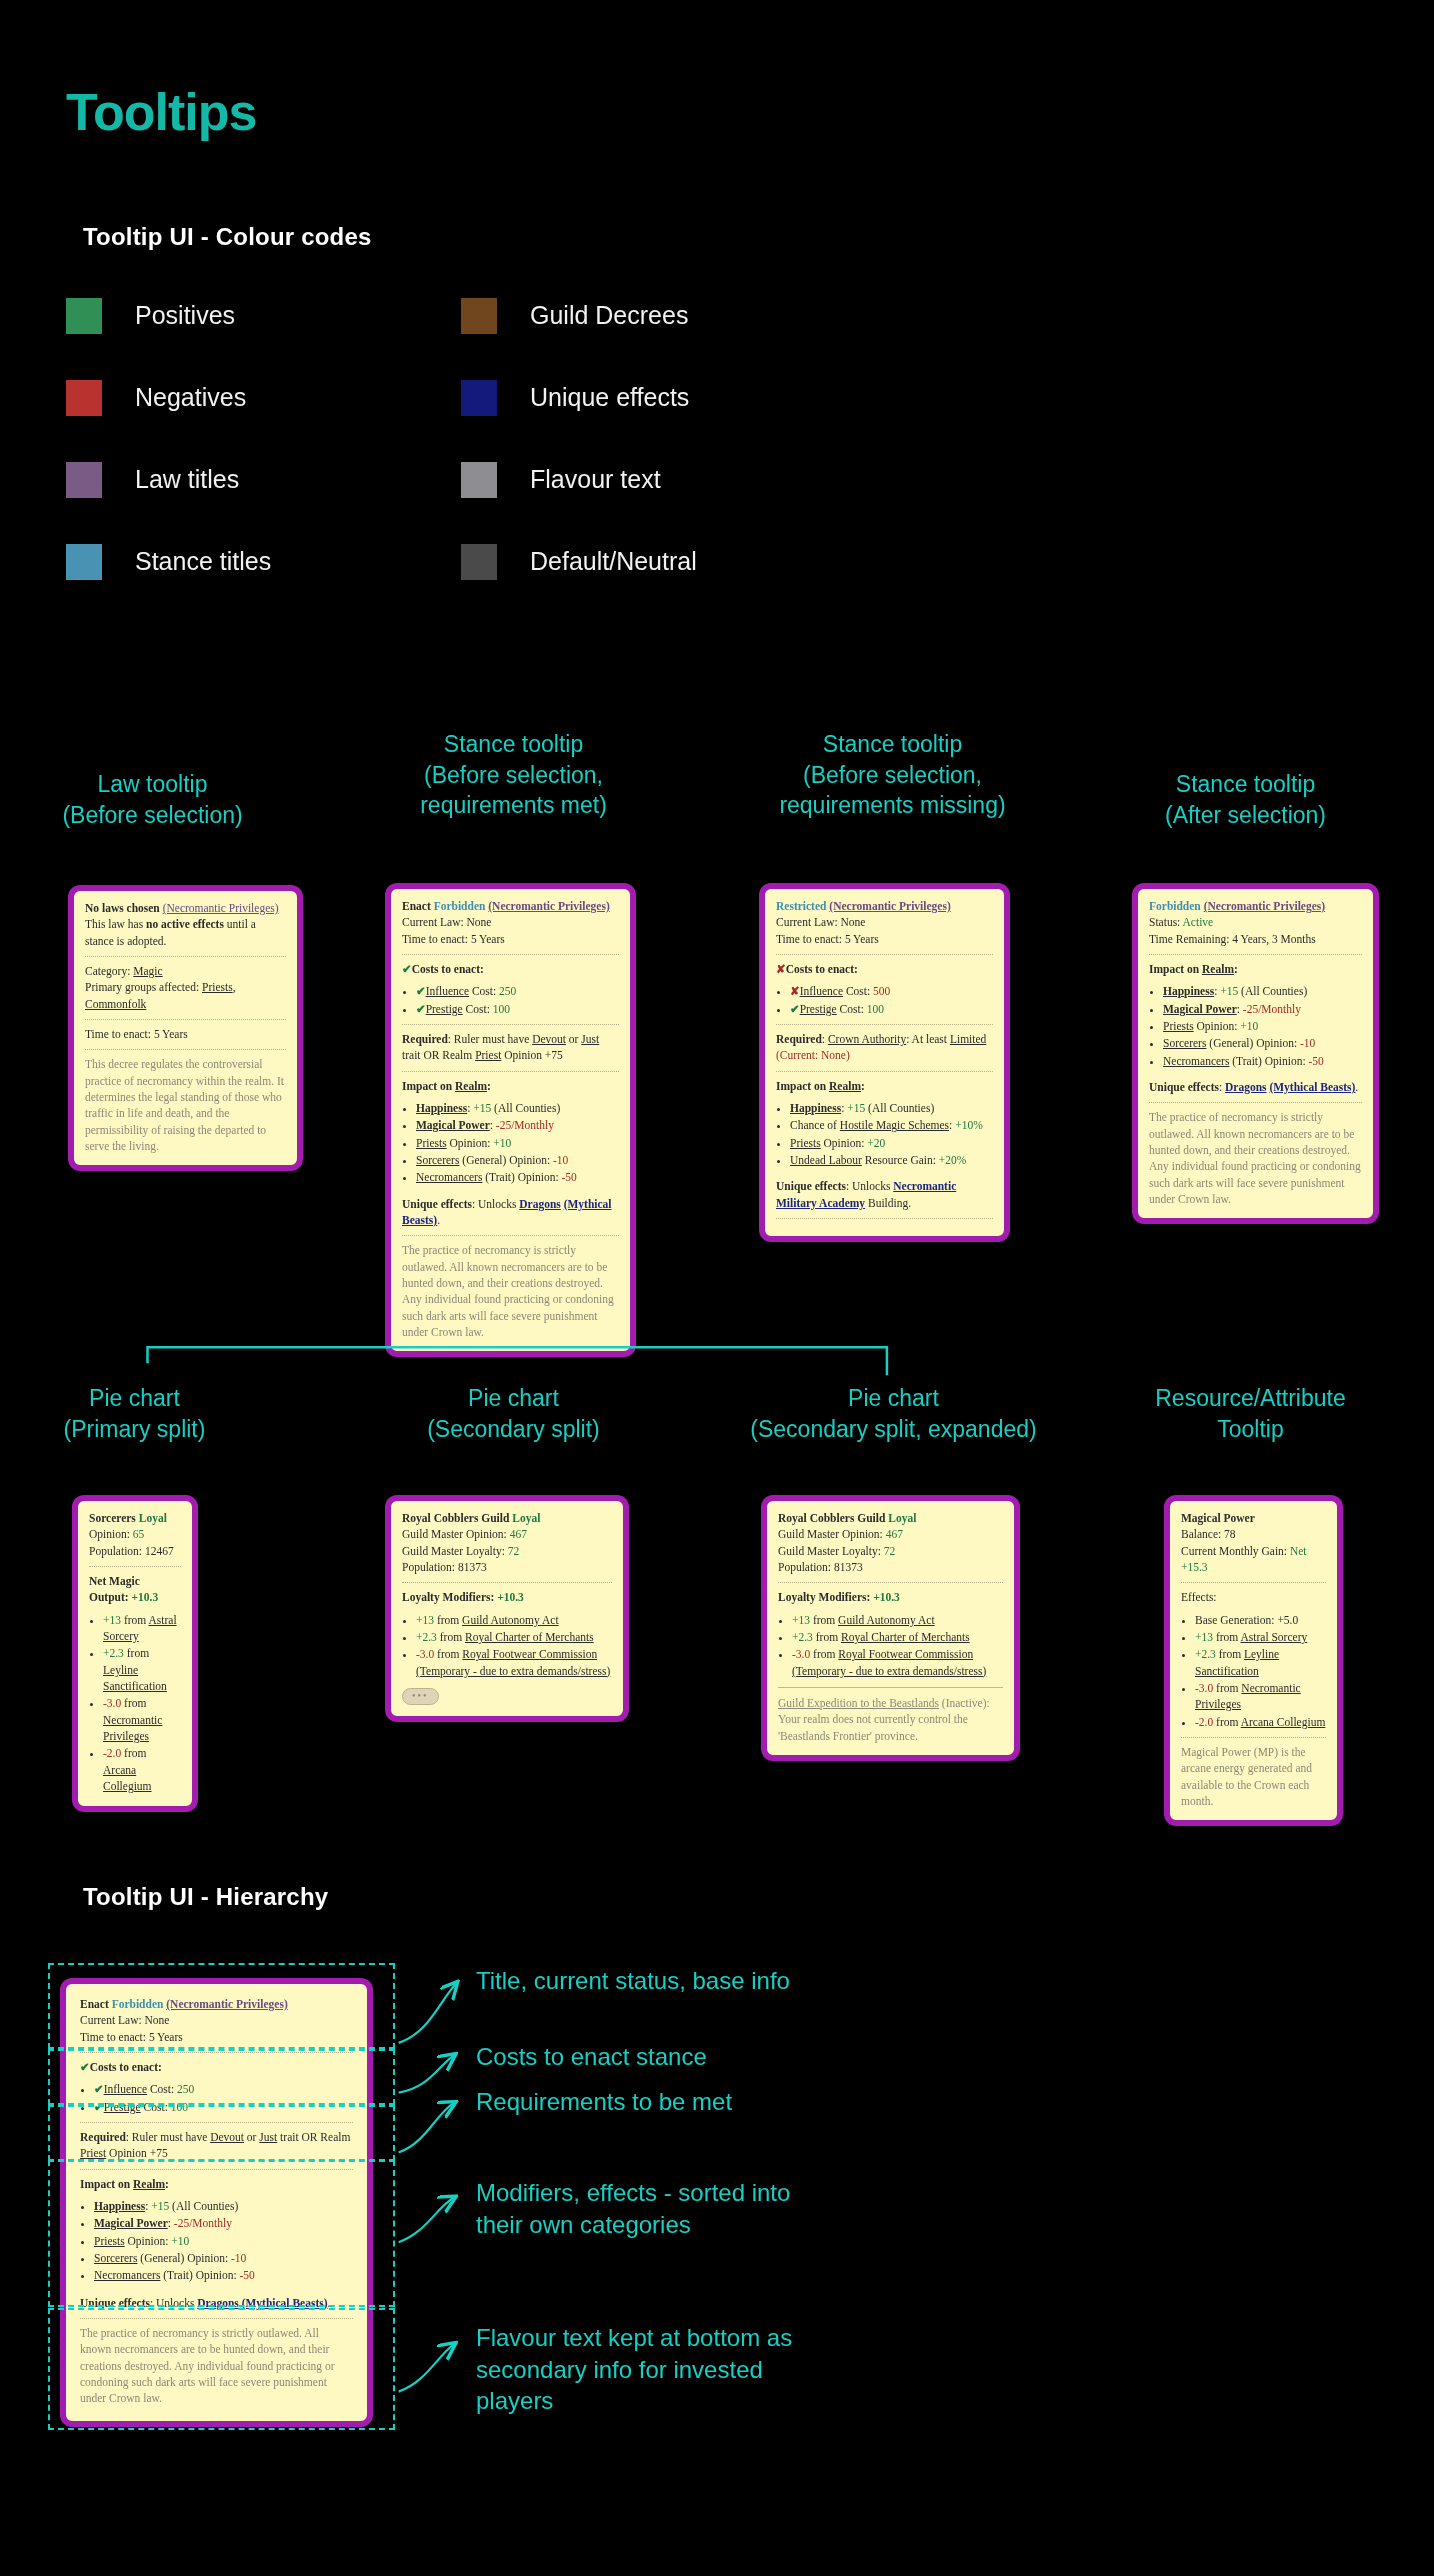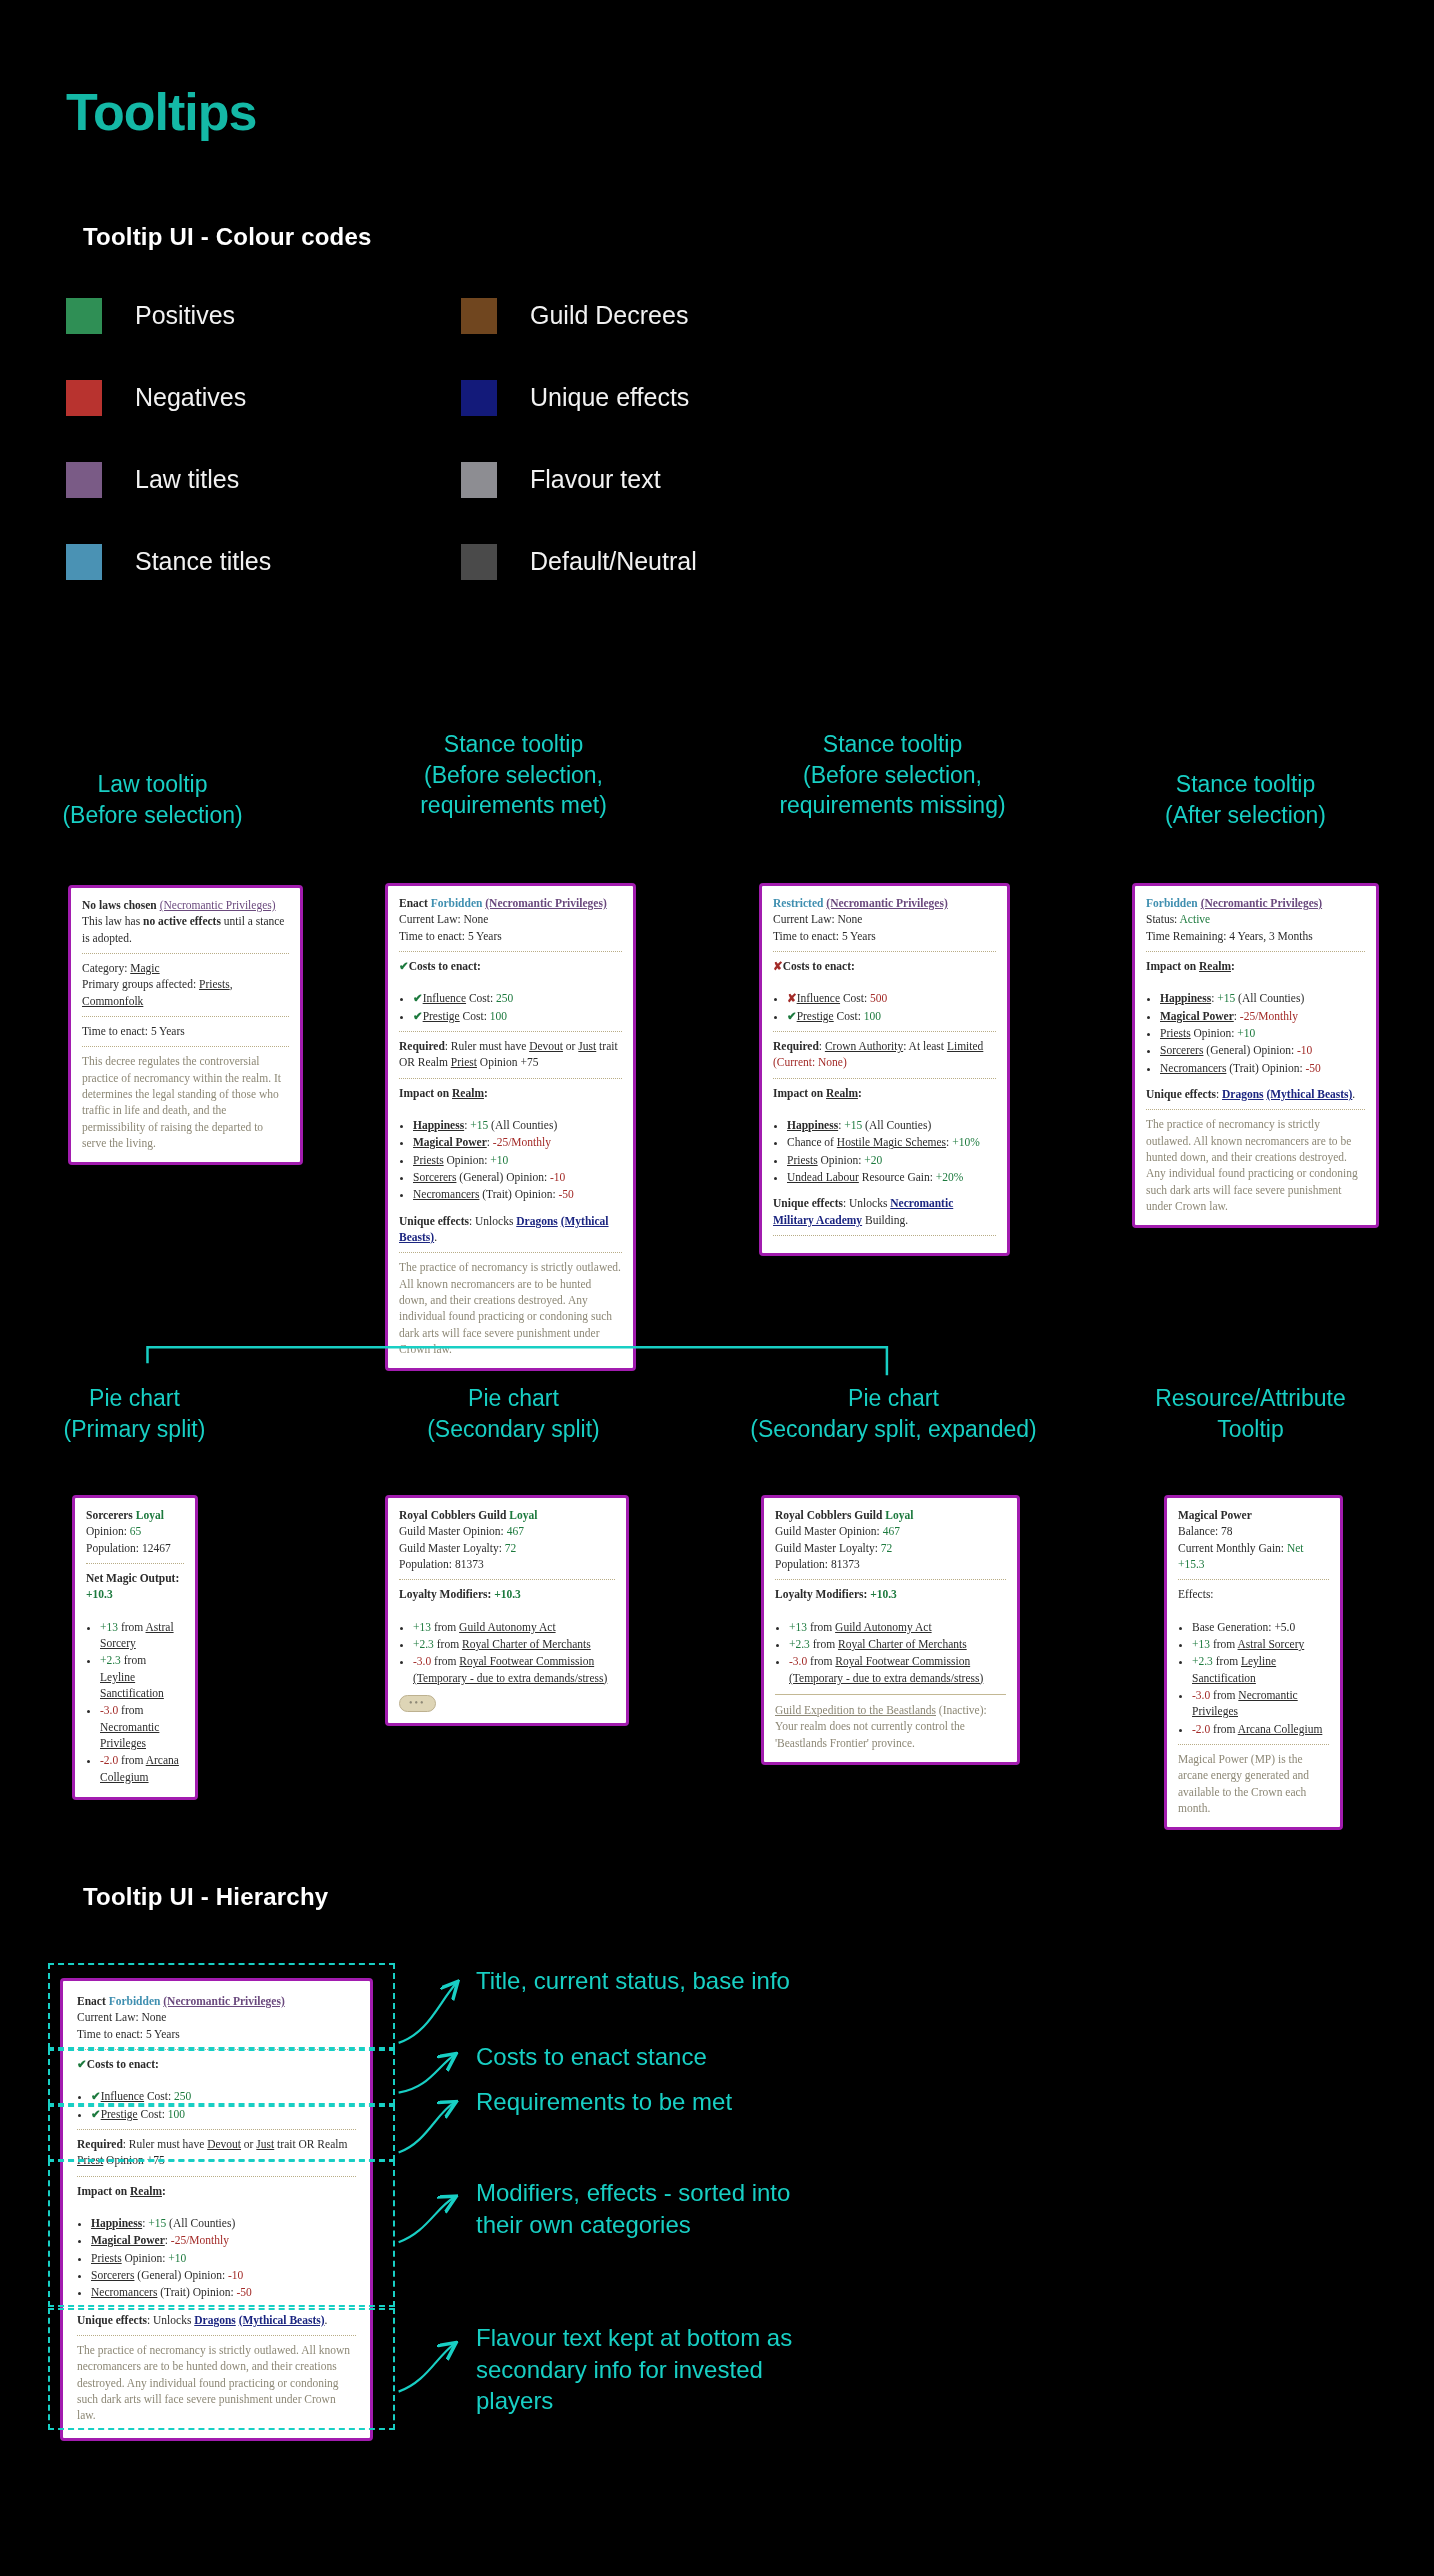--- a/index.html
+++ b/index.html
@@ -34,36 +34,36 @@
   
   .caption {
     position: absolute; color: #18cfc4; font-size: 23px; line-height: 1.33;
     text-align: center; white-space: pre-line;
   }
   .caption.left-align { text-align: left; white-space: pre-line; font-size: 24px; line-height: 1.32; }
 
   
   .tt {
     position: absolute;
-    background: #ffffff;
-    border: 3px solid #a21caf;
-    border-radius: 4px;
+    background: #fef9c3;
+    border: 6px solid #a21caf;
+    border-radius: 12px;
     padding: 9px 11px 11px 11px;
     font-family: "Liberation Serif", serif;
     color: #2b2b2b;
     font-size: 11.5px;
     line-height: 1.42;
     box-shadow: 0 2px 5px rgba(0,0,0,0.55);
   }
   .tt .ln { display: block; }
   .tt b, .tt .bold { font-weight: bold; }
   .u { text-decoration: underline; }
   .sep { border-top: 1px dotted #b9ad86; margin: 7px 0 6px 0; height: 0; }
   .sep-solid { border-top: 1px solid #c3b894; margin: 8px 0 7px 0; height: 0; }
-  .lst { margin: 16px 0 0 14px; }
+  .lst { margin: 6px 0 0 14px; }
   .lst li { list-style: disc; margin-bottom: 1px; }
   .flavour { color: #8d8876; font-style: normal; }
   .pos { color: #1d7a3e; }
   .neg { color: #a32b28; }
   .law { color: #6b4a7e; }
   .stance { color: #3f8fb0; }
   .uniq { color: #1b2580; }
   .tick { color: #1d7a3e; font-weight: bold; }
   .cross { color: #a32b28; font-weight: bold; }
   .dots-pill {

